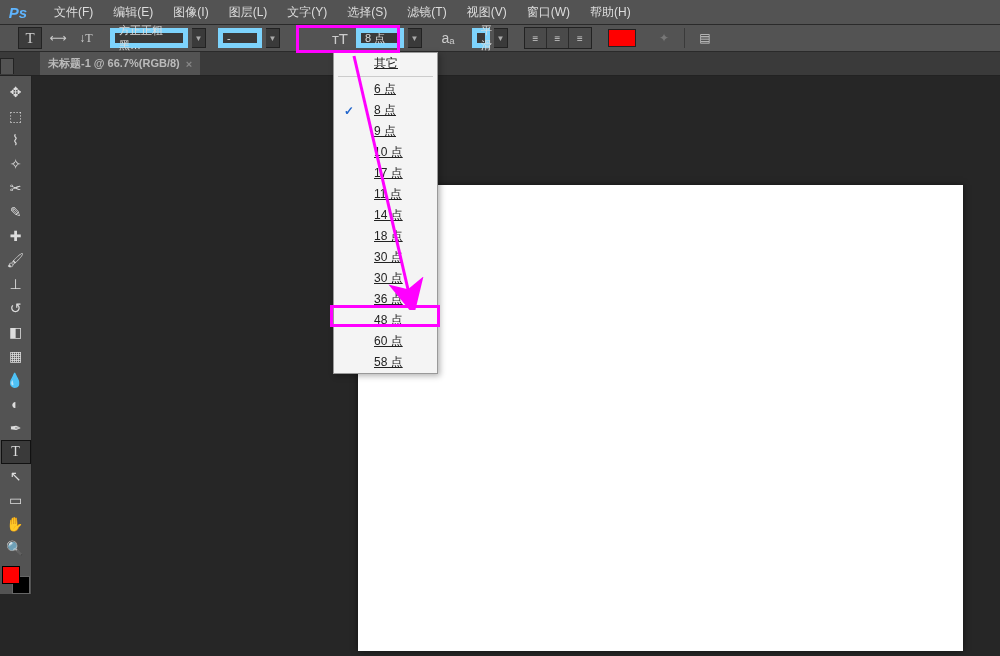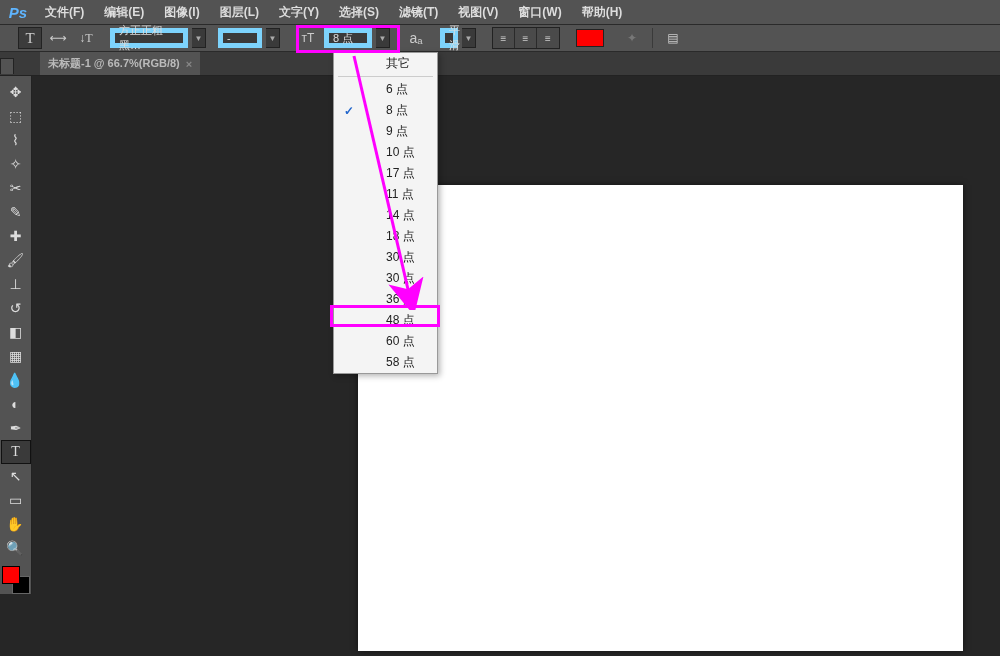--- a/index.html
+++ b/index.html
@@ -1,20 +1,20 @@
 <!DOCTYPE html>
 <html><head>
 <meta charset="utf-8">
 <style>
 * { margin: 0; padding: 0; box-sizing: border-box; font-family: "Microsoft YaHei", Arial, sans-serif; }
 body { background: #535353; width: 1000px; height: 656px; overflow: hidden; position: relative; }
 
 .menubar { height: 24px; background: #535353; display: flex; align-items: center; padding-left: 4px; font-size: 12px; color: #ddd; }
-.ps-logo { width: 28px; height: 20px; display: flex; align-items: center; justify-content: center; color: #5fb5ff; font-weight: bold; font-size: 15px; margin-right: 3px; font-style: italic; }
-.menu-item { padding: 3px 10px; cursor: default; font-weight: bold; }
+.ps-logo { width: 28px; height: 20px; display: flex; align-items: center; justify-content: center; color: #5fb5ff; font-weight: bold; font-size: 15px; margin-right: 12px; font-style: italic; }
+.menu-item { padding: 3px 10px; cursor: default; }
 
 .options-bar { height: 28px; background: #535353; border-top: 1px solid #2a2a2a; border-bottom: 1px solid #2a2a2a; display: flex; align-items: center; padding-left: 18px; gap: 4px; font-size: 12px; color: #ccc; }
 .opt-btn { width: 24px; height: 22px; display: flex; align-items: center; justify-content: center; color: #ccc; cursor: pointer; }
 .opt-btn.active { background: #3c3c3c; border: 1px solid #222; }
 .drop { background: #3a3a3a; border: 5px solid #7dd3fc; height: 20px; display: flex; align-items: center; padding: 0 4px; color: #ddd; font-size: 11px; }
 .drop-arrow { width: 14px; height: 20px; background: #3a3a3a; border: 1px solid #222; border-left: none; display: flex; align-items: center; justify-content: center; font-size: 8px; color: #aaa; cursor: pointer; }
 .sep { width: 1px; height: 20px; background: #3a3a3a; margin: 0 4px; }
 .color-swatch { width: 28px; height: 18px; background: #ff0000; border: 1px solid #222; }
 .align-btns { display: flex; border: 1px solid #222; }
 .align-btn { width: 22px; height: 20px; background: #4a4a4a; display: flex; align-items: center; justify-content: center; font-size: 10px; color: #ccc; border-right: 1px solid #2a2a2a; }
@@ -33,21 +33,21 @@
 .tool.active { background: #3a3a3a; border: 1px solid #111; }
 .color-picker { width: 28px; height: 28px; margin: 6px auto; position: relative; }
 .fg-color { position: absolute; width: 18px; height: 18px; background: #ff0000; border: 1px solid #000; top: 0; left: 0; z-index: 2; }
 .bg-color { position: absolute; width: 18px; height: 18px; background: #000; border: 1px solid #666; bottom: 0; right: 0; }
 
 .tools-panel-tab { position: absolute; left: 0; top: -18px; width: 14px; height: 16px; background: #535353; border: 1px solid #222; border-bottom: none; }
 
 .canvas { position: absolute; left: 358px; top: 109px; width: 605px; height: 466px; background: #fff; box-shadow: 0 0 6px rgba(0,0,0,0.5); }
 
 .dropdown-menu { position: absolute; left: 333px; top: 52px; width: 105px; background: #f4f4f4; border: 1px solid #999; box-shadow: 2px 2px 6px rgba(0,0,0,0.3); z-index: 40; font-size: 12px; color: #222; }
-.dd-item { height: 21px; display: flex; align-items: center; padding-left: 52px; position: relative; }
+.dd-item { height: 21px; display: flex; align-items: center; padding-left: 40px; position: relative; text-decoration: underline; }
 .dd-check { position: absolute; left: 10px; color: #2266cc; font-weight: bold; }
 .dd-sep { height: 1px; background: #ccc; margin: 2px 4px; }
 
 .arrow-svg { position: absolute; z-index: 45; pointer-events: none; }
 </style>
 </head>
 <body>
 
 <div class="menubar">
   <div class="ps-logo">Ps</div>
@@ -67,21 +67,21 @@
   <div class="opt-btn active" style="font-family:serif;font-size:15px;">T</div>
   <div class="opt-btn" style="font-size:12px;">⟷</div>
   <div class="opt-btn" style="font-family:serif;">↓T</div>
   <div style="width:4px"></div>
   <div class="drop" style="width:78px">方正正粗黑…</div>
   <div class="drop-arrow">▼</div>
   <div style="width:4px"></div>
   <div class="drop" style="width:44px">-</div>
   <div class="drop-arrow">▼</div>
   <div style="width:8px"></div>
-  <div class="opt-btn" style="font-size:12px;">тT</div>
+  <div class="opt-btn" style="font-size:15px;margin-left:32px;">тT</div>
   <div class="drop" style="width:48px">8 点</div>
   <div class="drop-arrow">▼</div>
   <div style="width:6px"></div>
   <div class="opt-btn" style="font-size:14px;">aₐ</div>
   <div style="width:4px"></div>
   <div class="drop" style="width:16px">平滑</div>
   <div class="drop-arrow">▼</div>
   <div style="width:8px"></div>
   <div class="align-btns">
     <div class="align-btn">≡</div>

